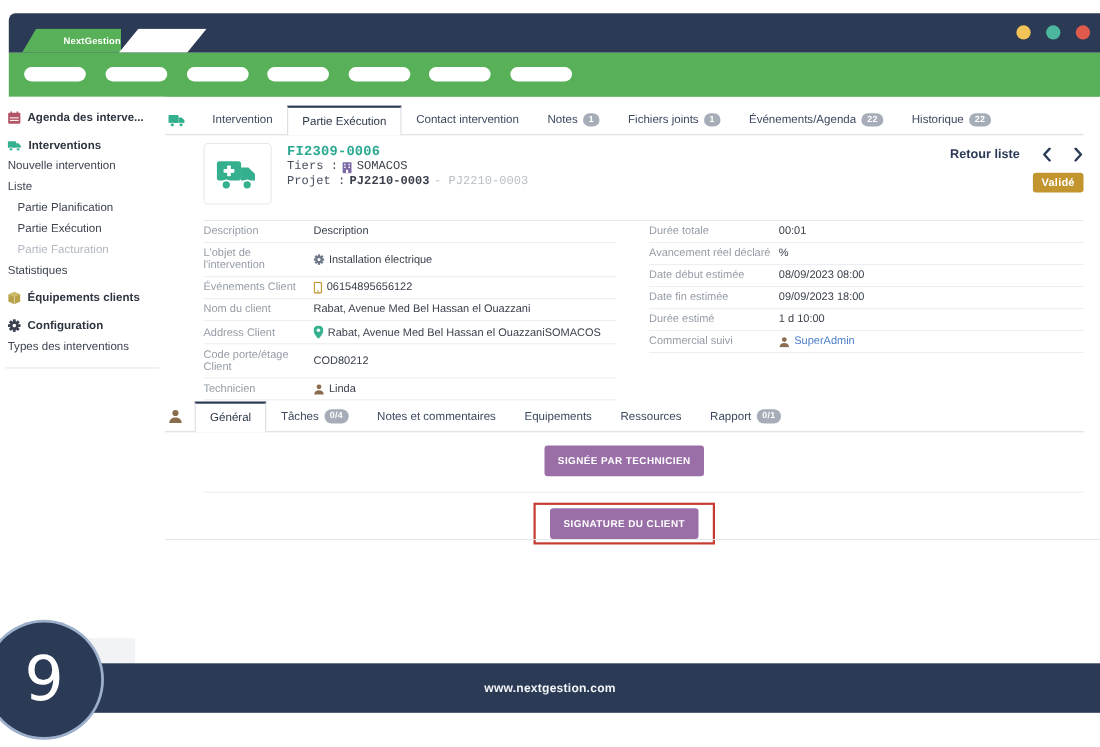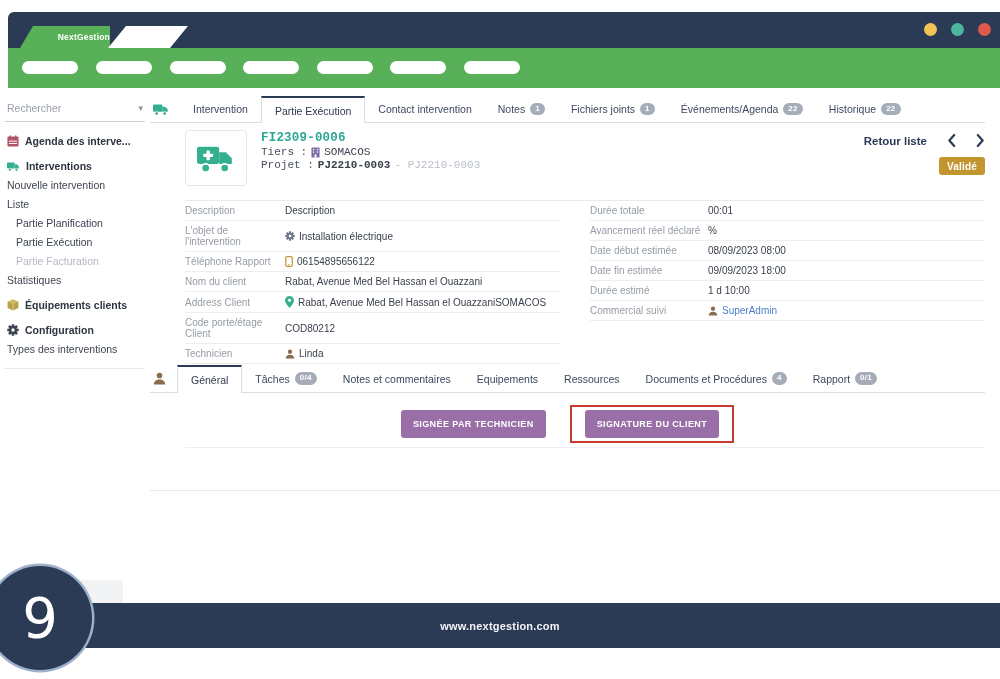--- a/index.html
+++ b/index.html
@@ -72,21 +72,21 @@
   .dcol-l { width:375px; flex-shrink:0; }
   .dcol-r { flex:1; }
   .drow { display:flex; align-items:center; border-bottom:1px solid #eceef1; padding:4px 0; min-height:19px; font-size:10px; }
   .dlabel { color:#959ca6; flex-shrink:0; }
   .dcol-l .dlabel { width:100px; }
   .dcol-r .dlabel { width:118px; }
   .dvalue { color:#3a414c; display:flex; align-items:center; gap:4px; }
   .dlink { color:#4a7dc9; cursor:pointer; }
 
   
-  .actions { position:absolute; left:150px; right:15px; top:405px; display:flex; justify-content:center; align-items:center; gap:24px; }
+  .actions { position:absolute; left:150px; right:15px; top:405px; display:flex; justify-content:center; align-items:center; gap:24px;flex-direction:column; }
   .btn { background:#9a6fa8; color:#fff; border:none; border-radius:3px; font-family:"Liberation Sans",sans-serif;
          font-weight:700; font-size:9px; letter-spacing:.4px; padding:9px 12px; cursor:pointer; }
   .red-annot { border:2px solid #c63b2f; padding:3px 13px; background:transparent; }
   .actions-divider { position:absolute; left:185px; right:15px; top:447px; border-top:1px solid #eceef1; }
   .card-bottom { position:absolute; left:150px; right:0; top:490px; border-top:1px solid #e6e9ec; }
 
   
   .bg-strip { position:absolute; left:0; top:580px; width:123px; height:23px; background:#f2f3f5; }
   .footerbar { position:absolute; left:0; right:0; top:603px; height:45px; background:#2b3a55;
                display:flex; align-items:center; justify-content:center; z-index:1; }
@@ -117,24 +117,20 @@
     <span class="pill" style="left:14px"></span>
     <span class="pill" style="left:88px"></span>
     <span class="pill" style="left:162px"></span>
     <span class="pill" style="left:235px"></span>
     <span class="pill" style="left:309px"></span>
     <span class="pill" style="left:382px"></span>
     <span class="pill" style="left:456px"></span>
   </div>
 
   <aside class="sidebar">
-    <div class="search-select">
-      <span>Rechercher</span>
-      <span class="caret">▾</span>
-    </div>
     <nav class="snav">
       <div class="s-head">
         <span class="icon">
           <svg width="12" height="12" viewBox="0 0 14 14">
               <g fill="#b25566">
                 <rect x="0.5" y="1.8" width="13" height="11.7" rx="1.4"></rect>
                 <rect x="3" y="0.2" width="1.6" height="3" rx="0.8"></rect>
                 <rect x="9.4" y="0.2" width="1.6" height="3" rx="0.8"></rect>
               </g>
               <rect x="2.3" y="6.6" width="9.4" height="1.1" fill="#fff"></rect>
@@ -309,21 +305,21 @@
                   <rect x="-1.7" y="-7.6" width="3.4" height="15.2" transform="rotate(135)"></rect>
                   <circle r="5.2"></circle>
                 </g>
                 <circle r="2.2" fill="#fff"></circle>
               </svg>
           </span>
           <span>Installation électrique</span>
         </span>
       </div>
       <div class="drow">
-        <span class="dlabel">Téléphone Rapport</span>
+        <span class="dlabel">Événements Client</span>
         <span class="dvalue">
           <span class="icon">
             <svg width="8" height="11" viewBox="0 0 10 14">
                 <rect x="0.8" y="0.8" width="8.4" height="12.4" rx="1.8" fill="none" stroke="#c2952f" stroke-width="1.5"></rect>
                 <circle cx="5" cy="11" r="0.9" fill="#c2952f"></circle>
               </svg>
           </span>
           <span>06154895656122</span>
         </span>
       </div>
@@ -419,24 +415,20 @@
     <div class="tab">
         <span>Notes et commentaires</span>
       </div>
     <div class="tab">
         <span>Equipements</span>
       </div>
     <div class="tab">
         <span>Ressources</span>
       </div>
     <div class="tab">
-        <span>Documents et Procédures</span>
-        <span class="tbadge">4</span>
-      </div>
-    <div class="tab">
         <span>Rapport</span>
         <span class="tbadge">0/1</span>
       </div>
   </div>
 
   <div class="actions">
     <button class="btn">SIGNÉE PAR TECHNICIEN</button>
     <span class="red-annot">
       <button class="btn">SIGNATURE DU CLIENT</button>
     </span>

